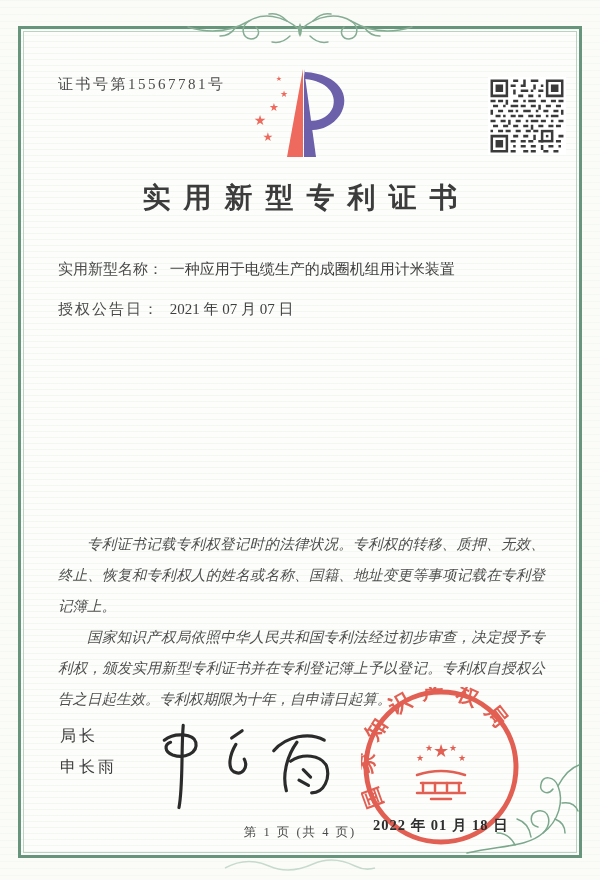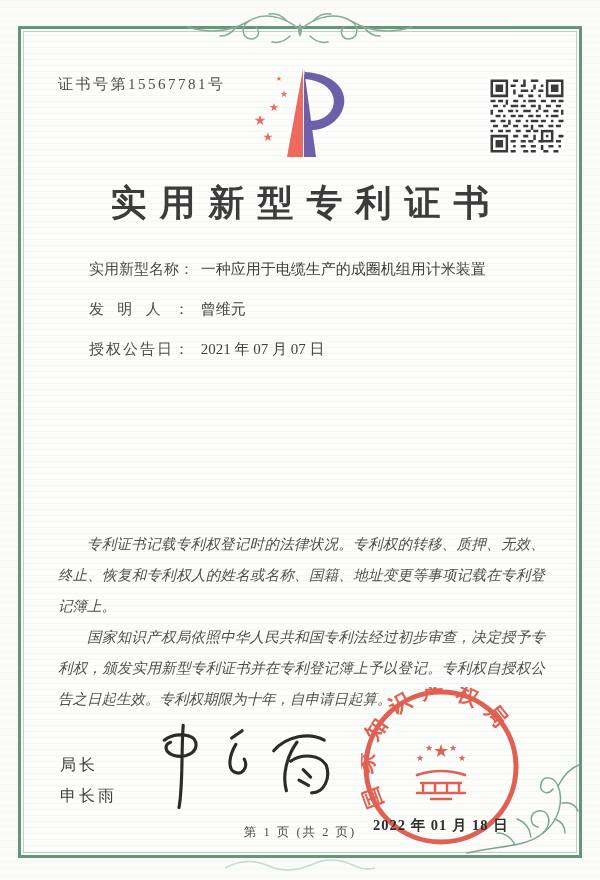--- a/index.html
+++ b/index.html
@@ -31,41 +31,41 @@
 
   .cert-no {
     position:absolute; left:37px; top:46px;
     font-size:15px; letter-spacing:2.5px; color:#4b4b4b;
   }
   .logo { position:absolute; left:225px; top:34px; }
   .qr { position:absolute; left:467px; top:48px; }
 
   .title {
     position:absolute; left:0; right:0; top:150px; text-align:center;
-    font-size:36px; font-weight:bold; color:#3c3c3c;
+    font-size:28px; font-weight:bold; color:#3c3c3c;
     letter-spacing:13px; text-indent:13px;
   }
 
   .fields { position:absolute; left:37px; right:30px; top:229px; color:#444; }
   .frow { font-size:15px; line-height:23px; margin-bottom:17px; white-space:nowrap; }
   .lbl {
     display:inline-block; width:100px; vertical-align:top;
-    text-align:justify; text-align-last:justify; color:#4a4a4a;margin-left:31px;
+    text-align:justify; text-align-last:justify; color:#4a4a4a;
   }
   .val { color:#3f3f3f; margin-left:8px; }
   .pair2 { margin-left:38px; }
 
   .legal {
     position:absolute; left:37px; right:34px; top:500px;
     font-size:14.5px; line-height:31px; color:#4e4e4e;
     font-style:italic; text-align:justify;
   }
   .legal p { text-indent:2em; }
 
-  .director { position:absolute; left:39px; top:720px; font-size:16px; line-height:31px; color:#3d3d3d; letter-spacing:3px; }
+  .director { position:absolute; left:39px; top:691px; font-size:16px; line-height:31px; color:#3d3d3d; letter-spacing:3px; }
   .signature { position:absolute; left:118px; top:690px; }
 
   .seal { position:absolute; left:340px; top:658px; opacity:.88; }
   .seal-date {
     position:absolute; left:352px; top:787px; font-size:14.5px; font-weight:600;
     color:#2e2e2e; letter-spacing:1px; z-index:3;
   }
 
   .footer {
     position:absolute; left:0; right:0; bottom:14px; text-align:center;
@@ -150,24 +150,20 @@
     </svg>
 
     <div class="title">实用新型专利证书</div>
 
     <div class="fields">
       <div class="frow">
         <span class="lbl">实用新型名称：</span>
         <span class="val">一种应用于电缆生产的成圈机组用计米装置</span>
       </div>
       <div class="frow">
-        <span class="lbl">发明人：</span>
-        <span class="val">曾维元</span>
-      </div>
-      <div class="frow">
         <span class="lbl">授权公告日：</span>
         <span class="val">2021 年 07 月 07 日</span>
       </div>
     </div>
 
     <div class="legal">
       <p>专利证书记载专利权登记时的法律状况。专利权的转移、质押、无效、终止、恢复和专利权人的姓名或名称、国籍、地址变更等事项记载在专利登记簿上。</p>
       <p>国家知识产权局依照中华人民共和国专利法经过初步审查，决定授予专利权，颁发实用新型专利证书并在专利登记簿上予以登记。专利权自授权公告之日起生效。专利权期限为十年，自申请日起算。</p>
     </div>
 
@@ -208,15 +204,15 @@
         <path d="M56,88 q24,-8 48,0"></path>
         <path d="M60,96 h40"></path>
         <path d="M62,96 v8 M74,96 v8 M86,96 v8 M98,96 v8"></path>
         <path d="M56,106 h48"></path>
         <path d="M70,112 h20"></path>
       </g>
     </svg>
 
     <div class="seal-date">2022 年 01 月 18 日</div>
 
-    <div class="footer">第 1 页 (共 2 页)</div>
+    <div class="footer">第 1 页 (共 4 页)</div>
   </div>
 </div>
 
 </body></html>

